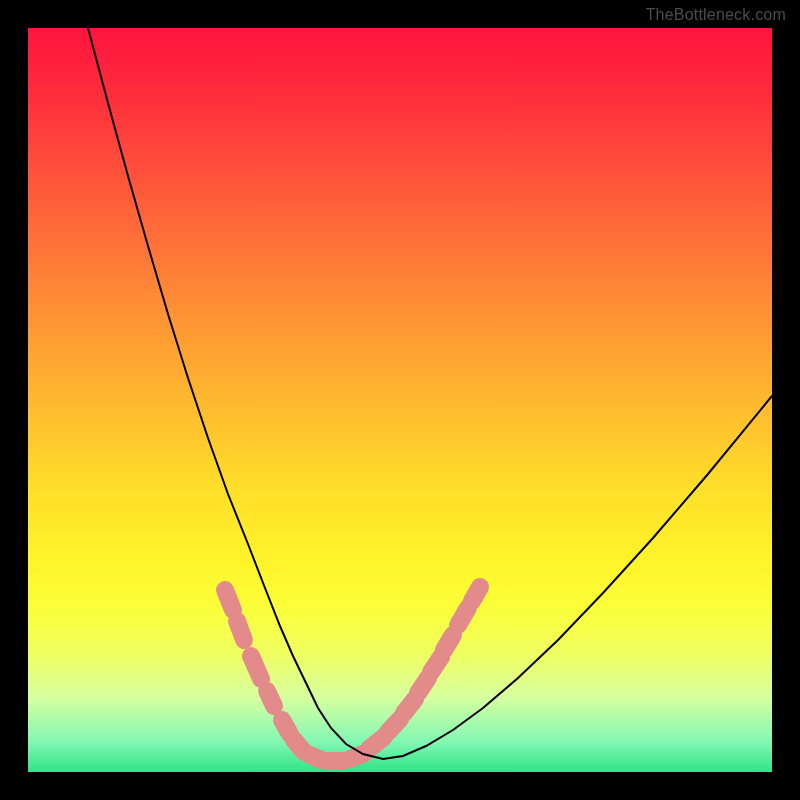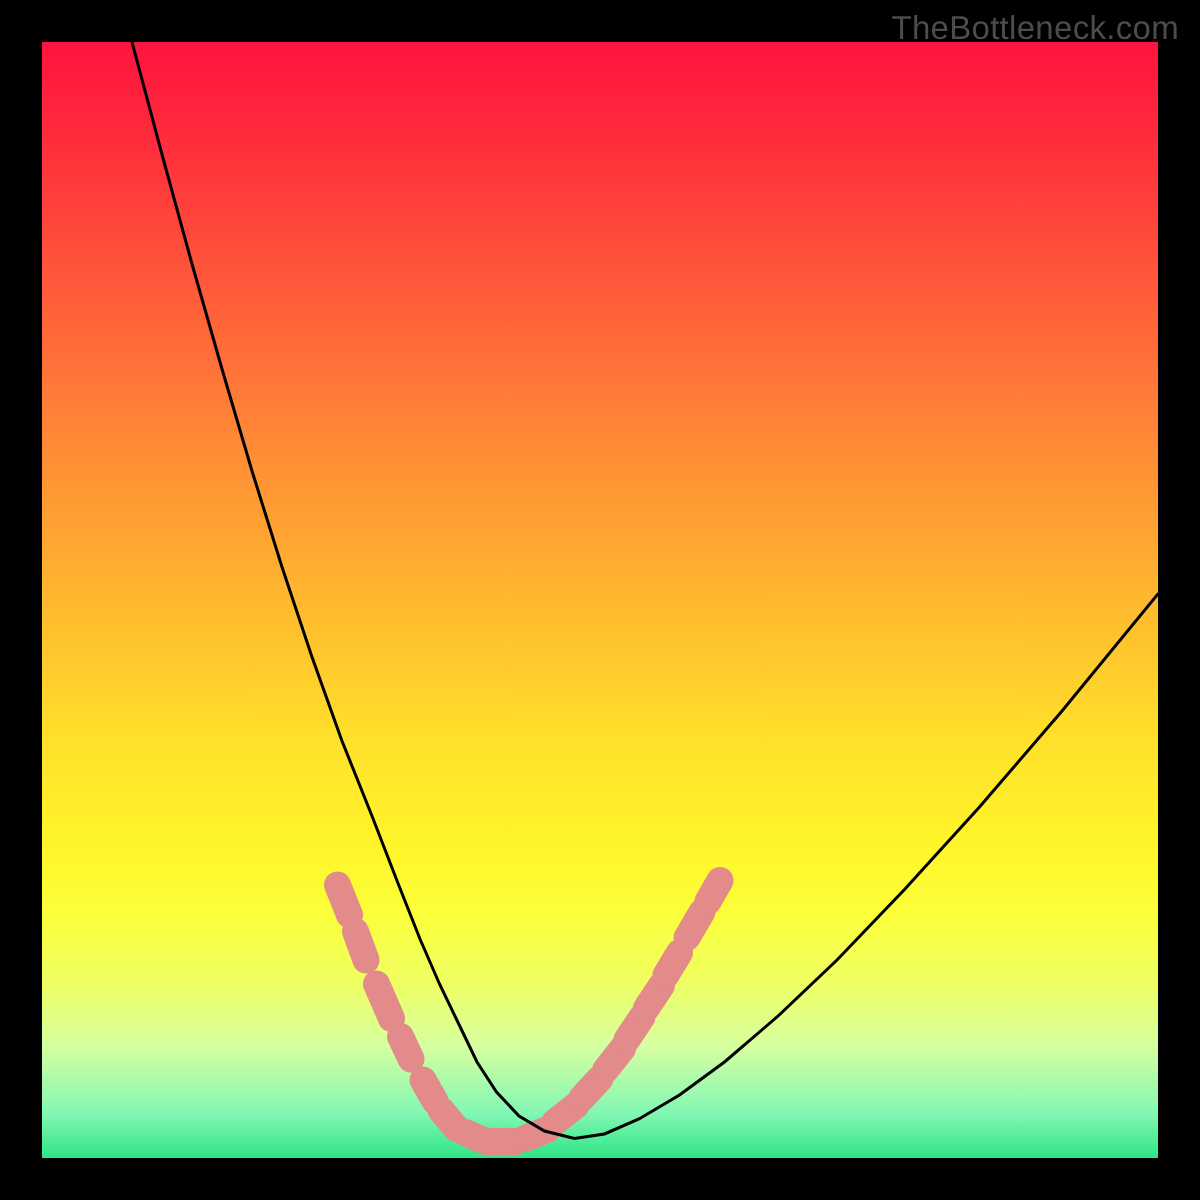--- a/index.html
+++ b/index.html
@@ -28,21 +28,21 @@
       #f0ff60 84%,
       #d6ffa0 90%,
       #82f7b4 96%,
       #2fe487 100%);
   }
   .watermark {
     position: absolute;
     top: 6px;
     right: 14px;
     font-family: Arial, Helvetica, sans-serif;
-    font-size: 22px;
+    font-size: 16px;
     font-weight: 500;
     color: #4c4c4c;
     letter-spacing: 0.2px;
     z-index: 10;
   }
   svg.overlay {
     position: absolute;
     left: 0;
     top: 0;
   }

